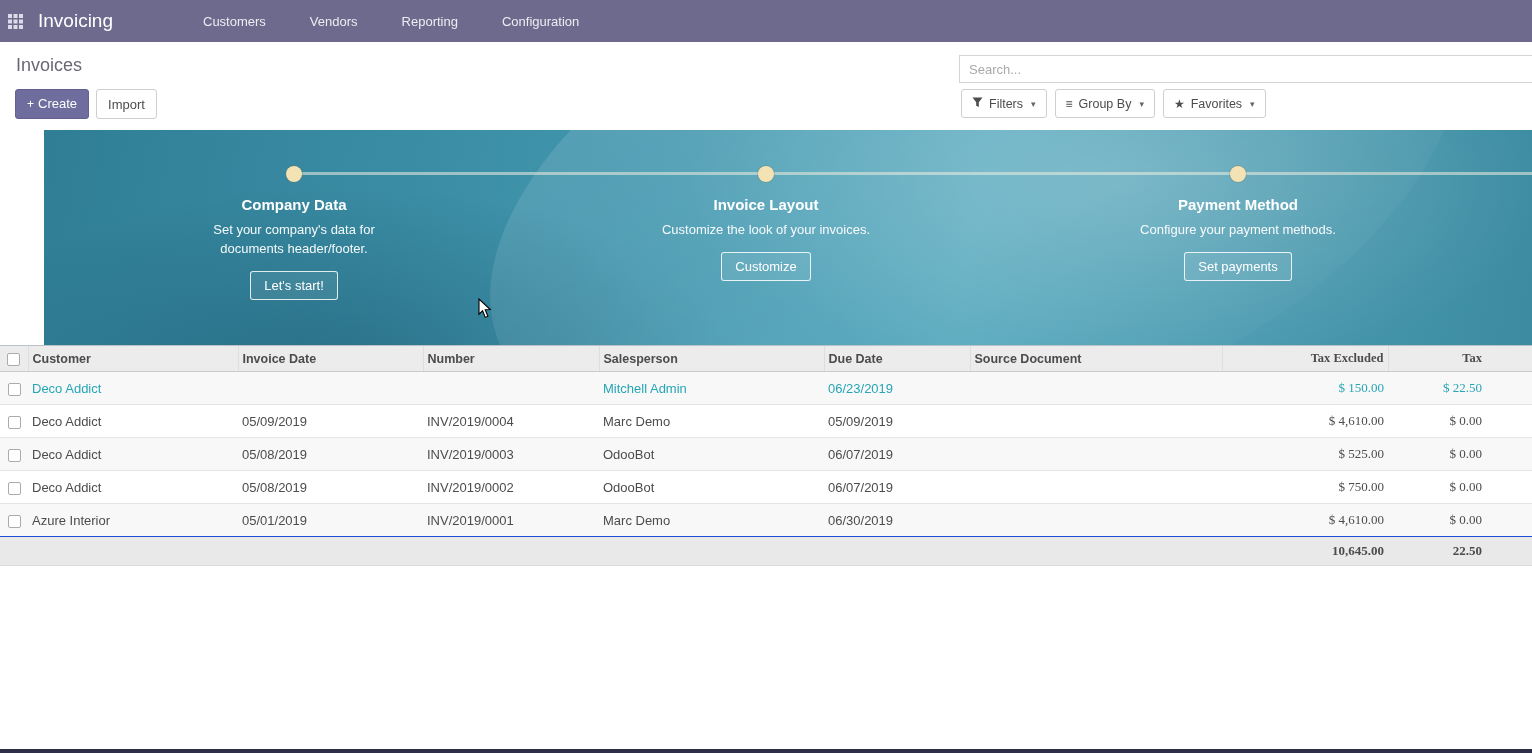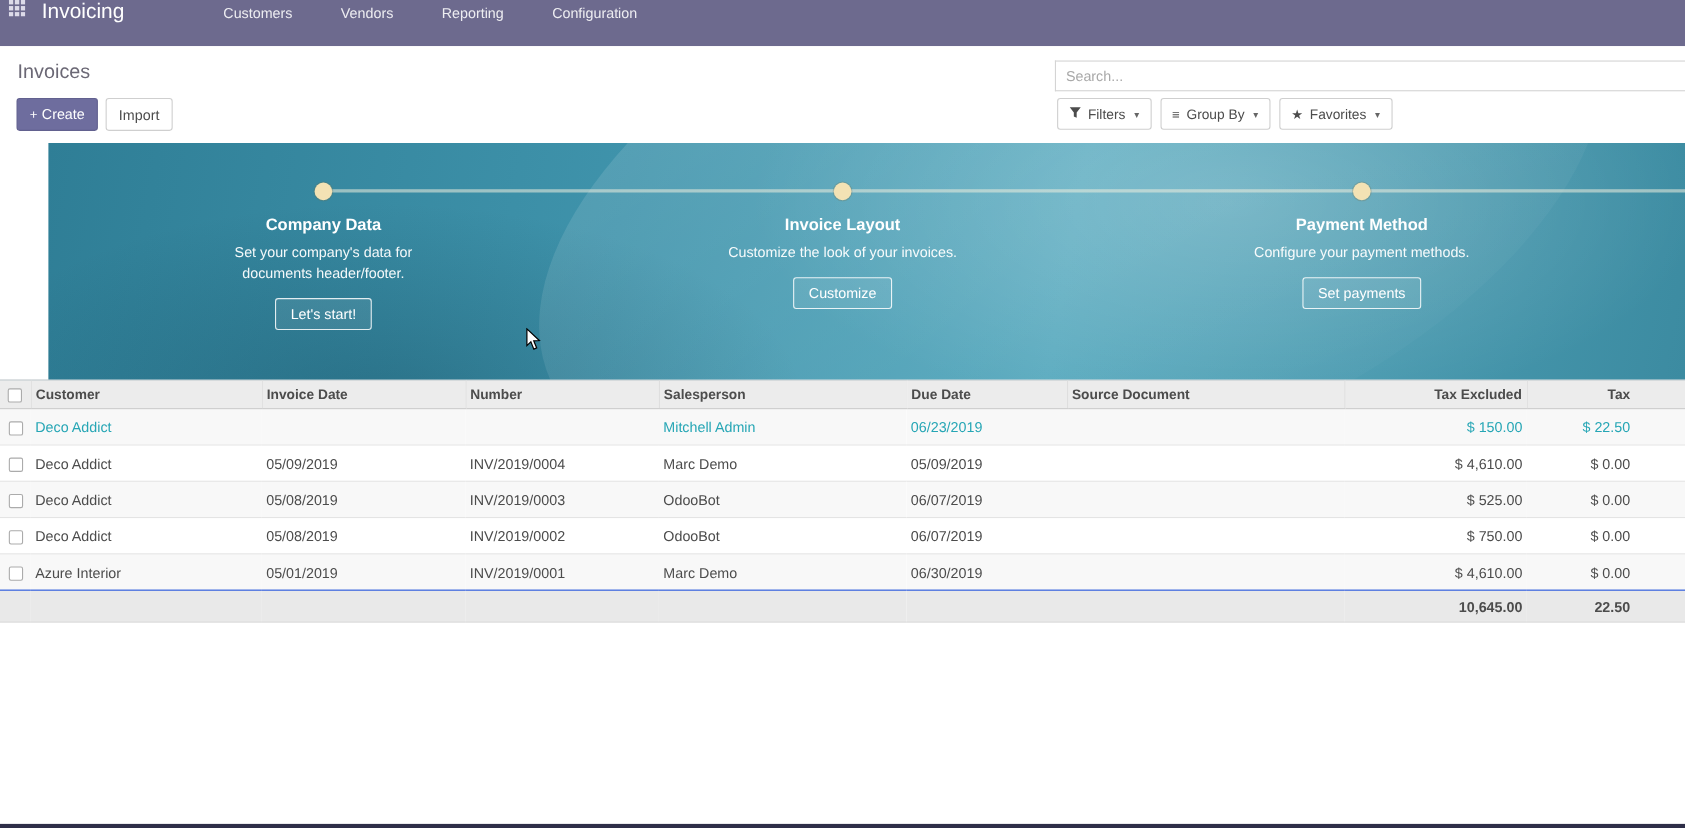--- a/index.html
+++ b/index.html
@@ -9,20 +9,21 @@
     background: #ffffff;
     position: relative;
     overflow: hidden;
   }
 
   
   .navbar {
     height: 42px;
     background: #6d6a8e;
     display: flex;
+    align-items: center;
     color: #fff;
   }
   .apps-icon { margin-left: 8px; width: 15px; height: 15px; display: inline-block; cursor: pointer; }
   .app-name { font-size: 19px; font-weight: 500; color: #ffffff; margin-left: 15px; cursor: pointer; }
   .nav-menus { display: flex; margin-left: 88px; gap: 40px; }
   .nav-menu-item { font-size: 13px; color: rgba(255,255,255,0.88); cursor: pointer; padding: 4px 2px; }
 
   
   .control-panel { position: relative; height: 88px; background: #fff; }
   .cp-title { position: absolute; left: 16px; top: 13px; font-size: 18px; color: #6b6875; }
@@ -89,21 +90,21 @@
   thead th {
     background: #ececec; font-weight: bold; font-size: 12.5px; text-align: left;
     height: 26px; padding: 0 4px; border-top: 1px solid #b9c2c6; border-bottom: 1px solid #cacaca;
     border-left: 1px solid #dedede; cursor: pointer; white-space: nowrap; overflow: hidden;
   }
   thead th:first-child { border-left: none; }
   tbody td { height: 33px; padding: 0 4px; border-top: 1px solid #e4e4e4; white-space: nowrap; overflow: hidden; cursor: pointer; }
   tbody tr:nth-child(odd) { background: #f8f8f8; }
   tbody tr:nth-child(even) { background: #ffffff; }
   tbody tr.draft td { color: #26a6b5; }
-  .num { text-align: right; }
+  .num { text-align: right; font-family: Liberation Serif, serif; }
   .tax-col { padding-right: 50px !important; }
   th.tax-col { padding-right: 50px; }
   tfoot td {
     background: #e9e9e9; border-top: 1px solid #1d4ed8; border-bottom: 1px solid #dcdcdc;
     height: 29px; font-weight: bold; padding: 0 4px;
   }
   .cell-checkbox { text-align: center; padding: 0 !important; }
   .checkbox {
     display: inline-block; width: 13px; height: 13px; background: #fff;
     border: 1px solid #ababab; border-radius: 2px; vertical-align: middle; cursor: pointer;

